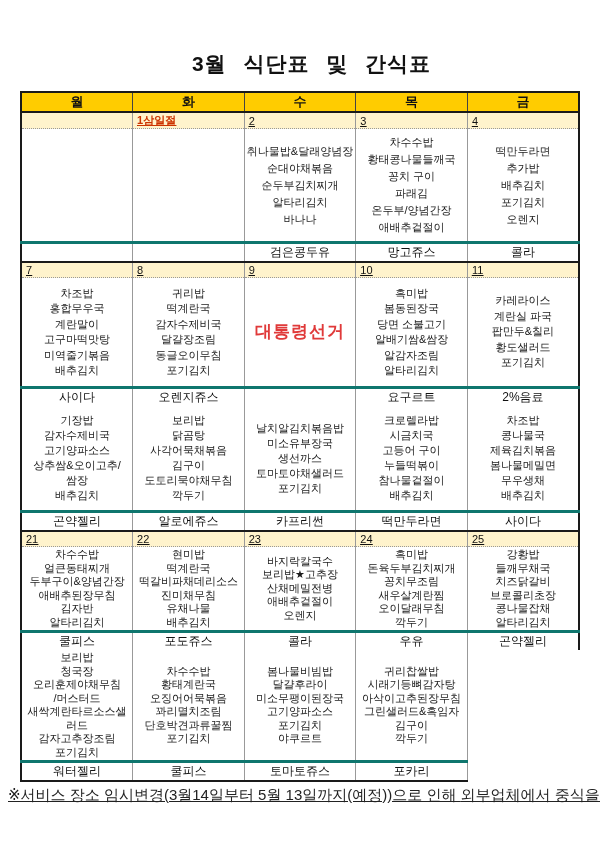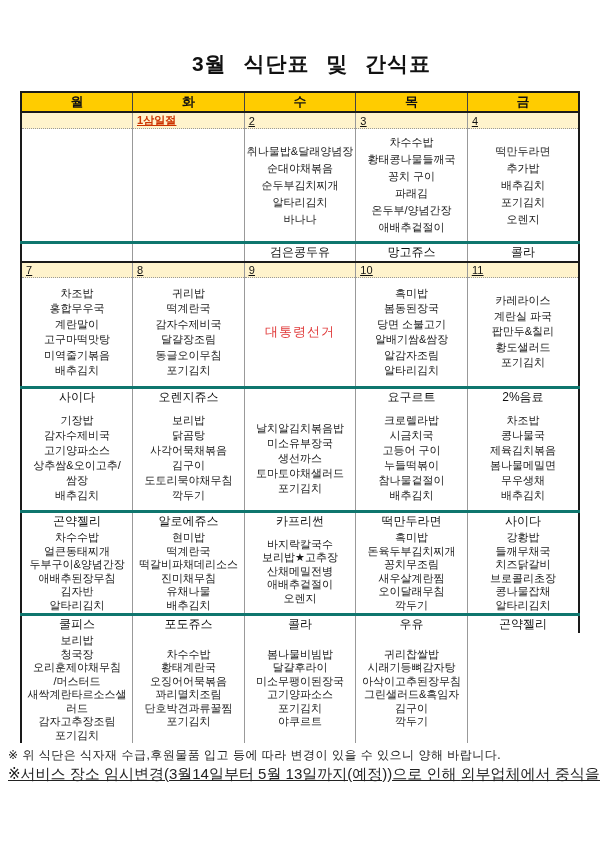--- a/index.html
+++ b/index.html
@@ -33,21 +33,21 @@
   .date-num{text-decoration:underline;color:#111;}
   .date-num.red{color:var(--holiday-red,#cc3300);font-weight:bold;}
   .menu-cell{
     vertical-align:middle;text-align:center;font-size:11px;line-height:15px;color:#1a1a1a;
   }
   tr.w0 .menu-cell{height:112px;line-height:17px;}
   tr.w1 .menu-cell{height:108px;line-height:15.5px;}
   tr.w2 .menu-cell{height:104px;line-height:15px;}
   tr.w3 .menu-cell{height:83px;line-height:13.5px;}
   tr.w4 .menu-cell{height:110px;line-height:13.5px;}
-  .notice{color:var(--notice-red,#e03a3a);font-weight:normal;font-size:13px;letter-spacing:1px;}
+  .notice{color:var(--notice-red,#e03a3a);font-weight:bold;font-size:17px;letter-spacing:1px;}
   .snack-cell{
     border-top:3px solid #0f766e;height:16px;font-size:12px;
     text-align:center;vertical-align:middle;color:#111;
   }
   tr.last-row .snack-cell{border-bottom:2px solid #1a1a1a;}
   td.ghost{border:none !important;background:transparent !important;}
   td.ghost-top{border-top:2px solid #1a1a1a !important;}
   .notes{margin:4px 0 0 8px;}
   .note-line1{font-size:12px;letter-spacing:0.5px;color:#222;margin:0;}
   .note-line2{font-size:15px;color:#222;margin:1px 0 0 0;white-space:nowrap;text-decoration:underline;}
@@ -200,20 +200,27 @@
           <div class="menu-line">배추김치</div>
         </td>
       </tr>
       <tr class="snack-row">
         <td class="snack-cell">곤약젤리</td>
         <td class="snack-cell">알로에쥬스</td>
         <td class="snack-cell">카프리썬</td>
         <td class="snack-cell">떡만두라면</td>
         <td class="snack-cell">사이다</td>
       </tr>
+      <tr class="date-row">
+        <td class="date-cell"><span class="date-num">21</span></td>
+        <td class="date-cell"><span class="date-num">22</span></td>
+        <td class="date-cell"><span class="date-num">23</span></td>
+        <td class="date-cell"><span class="date-num">24</span></td>
+        <td class="date-cell"><span class="date-num">25</span></td>
+      </tr>
       <tr class="menu-row w3">
         <td class="menu-cell">
           <div class="menu-line">차수수밥</div>
           <div class="menu-line">얼큰동태찌개</div>
           <div class="menu-line">두부구이&amp;양념간장</div>
           <div class="menu-line">애배추된장무침</div>
           <div class="menu-line">김자반</div>
           <div class="menu-line">알타리김치</div>
         </td>
         <td class="menu-cell">
@@ -285,19 +292,25 @@
         <td class="menu-cell">
           <div class="menu-line">귀리찹쌀밥</div>
           <div class="menu-line">시래기등뼈감자탕</div>
           <div class="menu-line">아삭이고추된장무침</div>
           <div class="menu-line">그린샐러드&amp;흑임자</div>
           <div class="menu-line">김구이</div>
           <div class="menu-line">깍두기</div>
         </td>
         <td class="menu-cell ghost"></td>
       </tr>
+      <tr class="snack-row last-row">
+        <td class="snack-cell">워터젤리</td>
+        <td class="snack-cell">쿨피스</td>
+        <td class="snack-cell">토마토쥬스</td>
+        <td class="snack-cell">포카리</td>
+        <td class="snack-cell ghost"></td>
+      </tr>
     </tbody>
 </table>
 
 <div class="notes">
-  <p class="note-line1">※ 위 식단은 식자재 수급,후원물품 입고 등에 따라 변경이 있을 수 있으니 양해 바랍니다.</p>
   <p class="note-line2"><span>※서비스 장소 임시변경(3월14일부터 5월 13일까지(예정))으로 인해 </span><span class="u">외부업체에서 중식을 구입</span><span>하여 제공할 예정입니다.</span></p>
 </div>
 
 </body></html>

